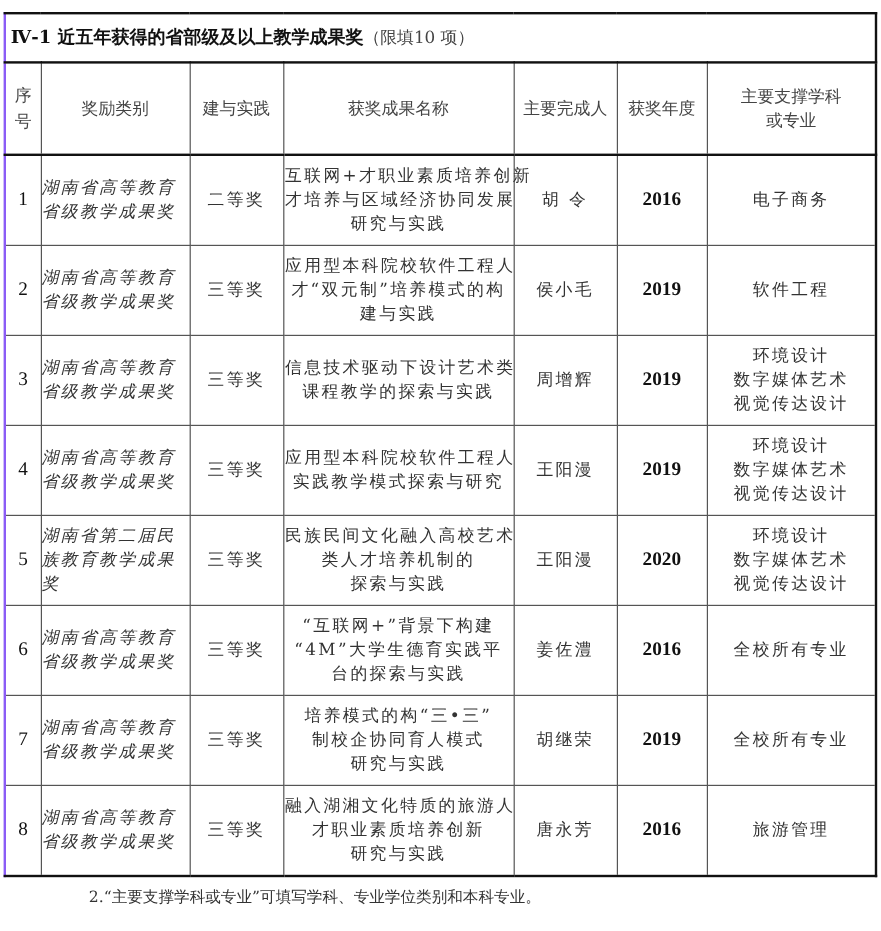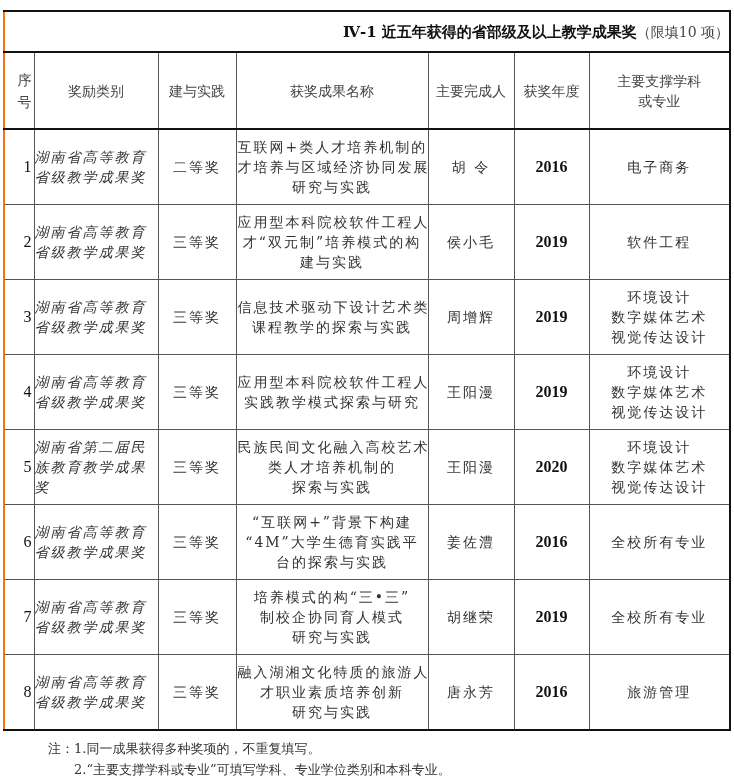--- a/index.html
+++ b/index.html
@@ -17,21 +17,21 @@
   thead tr.hdr th { border-bottom: 2px solid #111; }
   tbody td { height: 74px; }
   .c-idx { width: 28px; font-family: "Liberation Serif", serif; font-size: 16px; color: #111; }
   .c-cat { text-align: left; padding-left: 0; letter-spacing: 2px; font-style: italic; }
   .c-lvl { letter-spacing: 2px; }
   .c-name { letter-spacing: 2px; line-height: 20px; padding: 0 1px; }
   .c-person { letter-spacing: 2px; }
   .c-year { font-family: "Liberation Serif", serif; font-size: 16px; color: #111; font-weight: bold; }
   .c-subj { letter-spacing: 2px; }
   th.c-idx { font-size: 14px; color: #444; line-height: 22px; font-family: "DejaVu Serif", serif; }
-  table tr > :first-child { border-left: 2px solid #f97316; text-align: right; }
+  table tr > :first-child { border-left: 2px solid #8b5cf6; }
   table tr > :last-child { border-right: 2px solid #111; }
   tbody tr:last-child td { border-bottom: 2px solid #111; }
   .line { display: block; white-space: nowrap; }
   .notes { position: absolute; left: 48px; top: 738px; font-size: 13px; color: #333; line-height: 21px; }
   .notes .n2 { padding-left: 26px; }
 </style>
 </head>
 <body>
 
 <div class="sheet">
@@ -69,21 +69,21 @@
     </thead>
     <tbody id="rows">
         <tr>
           <td class="c-idx">1</td>
           <td class="c-cat">
             <span class="line">湖南省高等教育</span>
             <span class="line">省级教学成果奖</span>
           </td>
           <td class="c-lvl">二等奖</td>
           <td class="c-name">
-            <span class="line">互联网+类人才培养机制的</span>
+            <span class="line">互联网+才职业素质培养创新</span>
             <span class="line">才培养与区域经济协同发展</span>
             <span class="line">研究与实践</span>
           </td>
           <td class="c-person">胡 令</td>
           <td class="c-year">2016</td>
           <td class="c-subj">
             <span class="line">电子商务</span>
           </td>
         </tr>
         <tr>
@@ -213,16 +213,15 @@
           </td>
           <td class="c-person">唐永芳</td>
           <td class="c-year">2016</td>
           <td class="c-subj">
             <span class="line">旅游管理</span>
           </td>
         </tr>
       </tbody>
   </table>
   <div class="notes" style="left:45px; top:728px;">
-    <div>注：1.同一成果获得多种奖项的，不重复填写。</div>
     <div class="n2">2.“主要支撑学科或专业”可填写学科、专业学位类别和本科专业。</div>
   </div>
 </div>
 
 </body></html>

